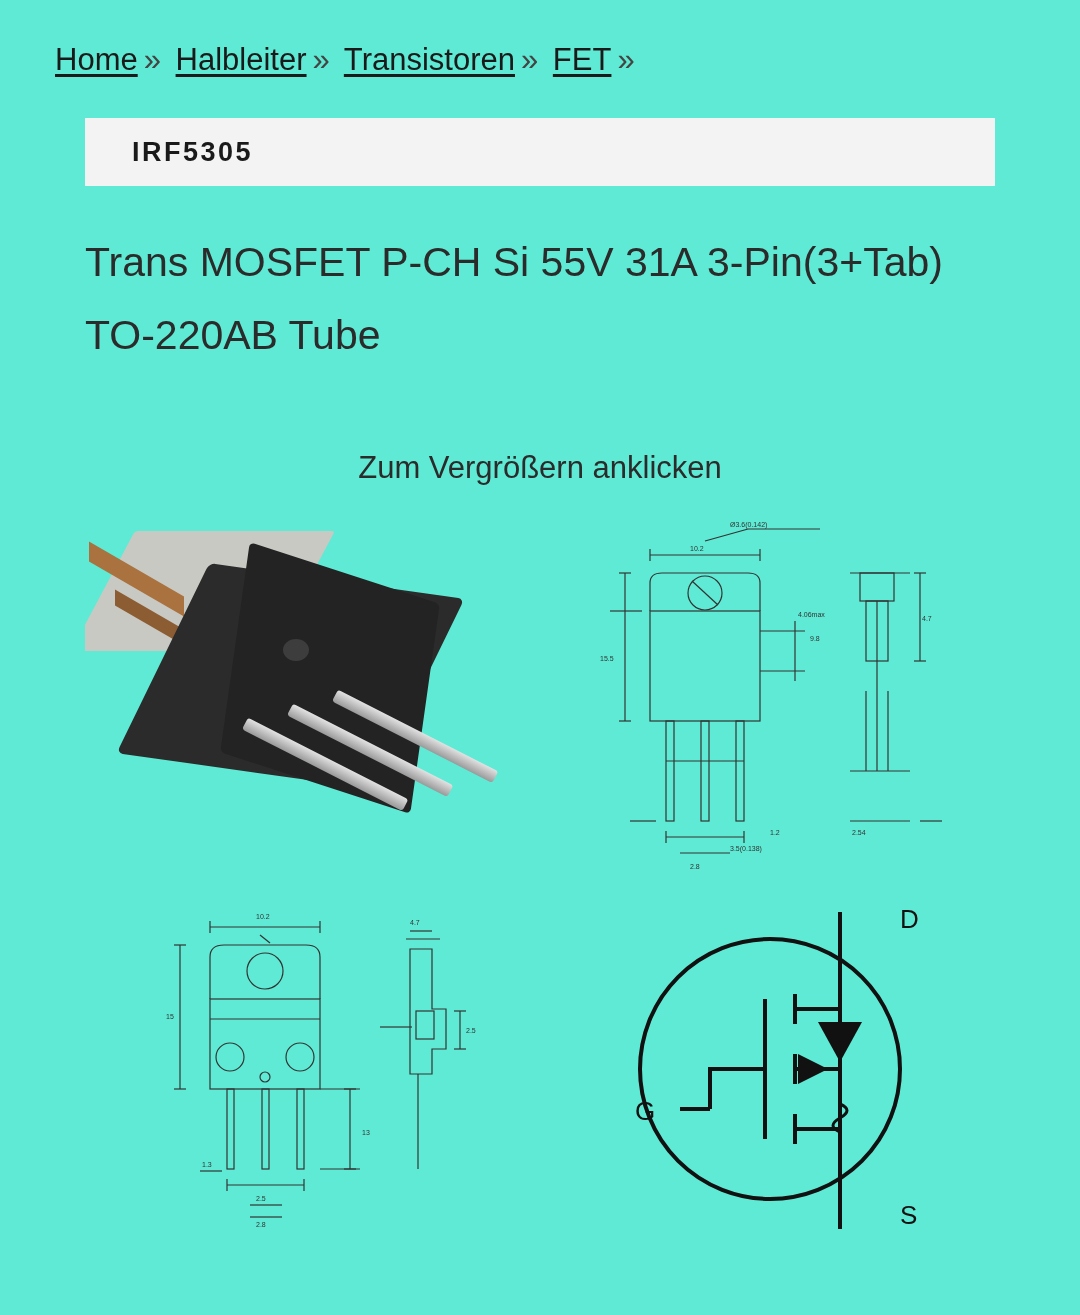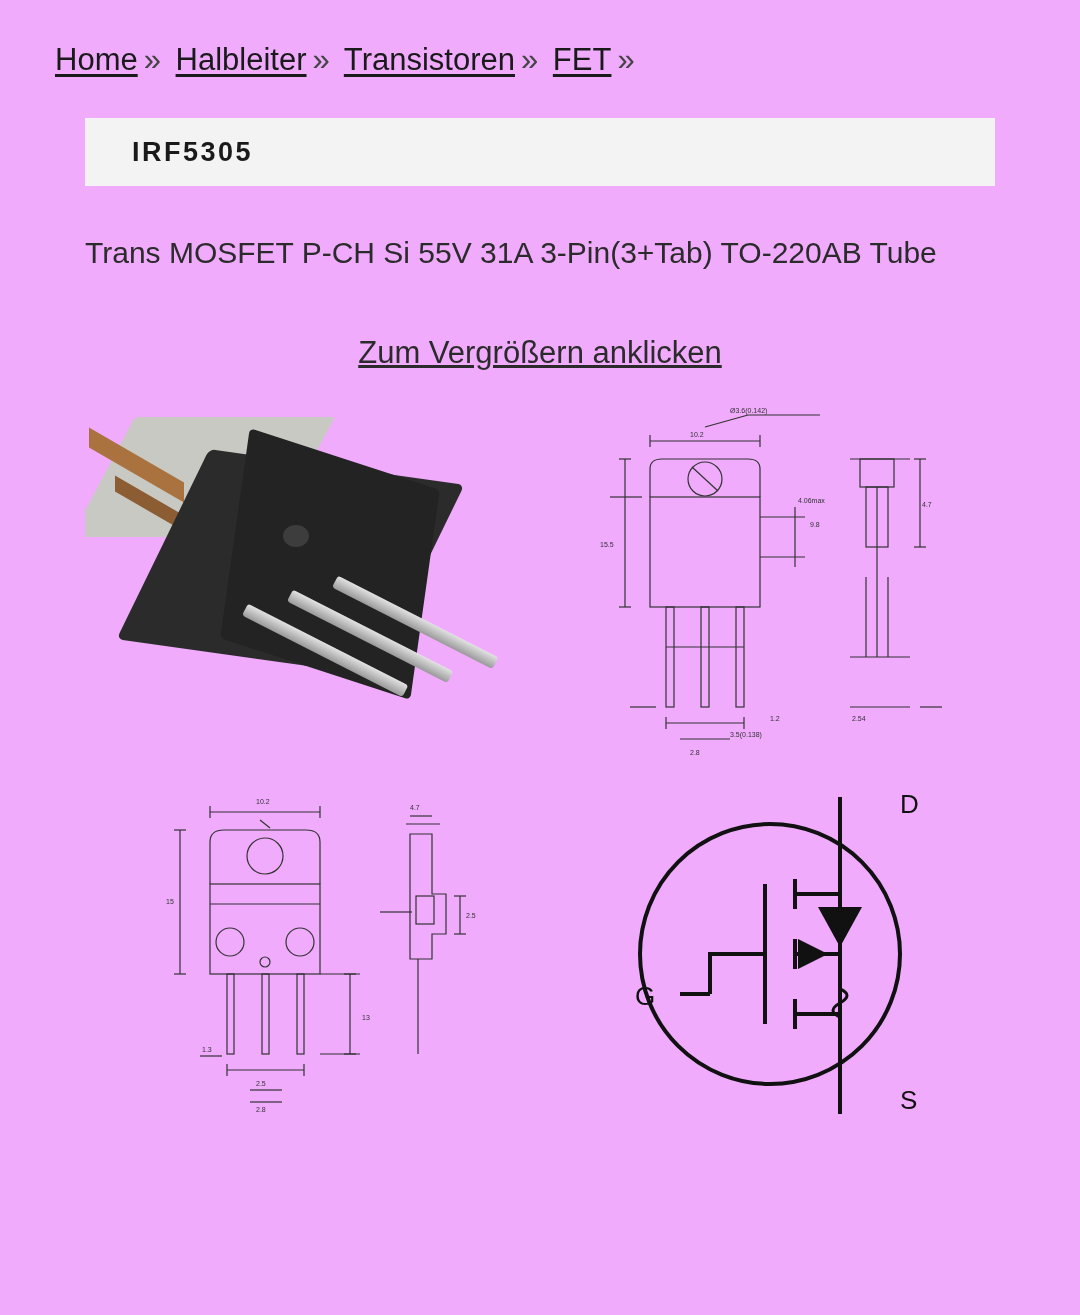--- a/index.html
+++ b/index.html
@@ -10,21 +10,21 @@
     height: 1315px;
     background: #ffffff;
     font-family: "Liberation Sans", sans-serif;
     color: #1a1a1a;
   }
   .page {
     width: 1080px;
     height: 1315px;
     position: relative;
     overflow: hidden;
-    background: #f0abfc;
+    background: #5eead4;
   }
 
   
   .breadcrumb {
     padding: 30px 0 0 55px;
     font-size: 31px;
     line-height: 60px;
     color: #222;
     max-width: 1000px;
   }
@@ -56,33 +56,32 @@
   .title-bar .sku {
     font-size: 27px;
     font-weight: bold;
     letter-spacing: 2.5px;
     color: #1a1a1a;
   }
 
   
   .description {
     margin: 40px 85px 0 85px;
-    font-size: 30px;
+    font-size: 41px;
     line-height: 1.78;
     color: #2b2b2b;
     font-weight: 400;
   }
 
   
   .zoom-hint {
-    margin-top: 56px;
+    margin-top: 78px;
     text-align: center;
     font-size: 31px;
     color: #2b2b2b;
-    text-decoration: underline;
   }
 
   
   .img-grid {
     margin: 28px 85px 0 85px;
     display: grid;
     grid-template-columns: 1fr 1fr;
     grid-template-rows: 365px 350px;
     column-gap: 10px;
     row-gap: 10px;

